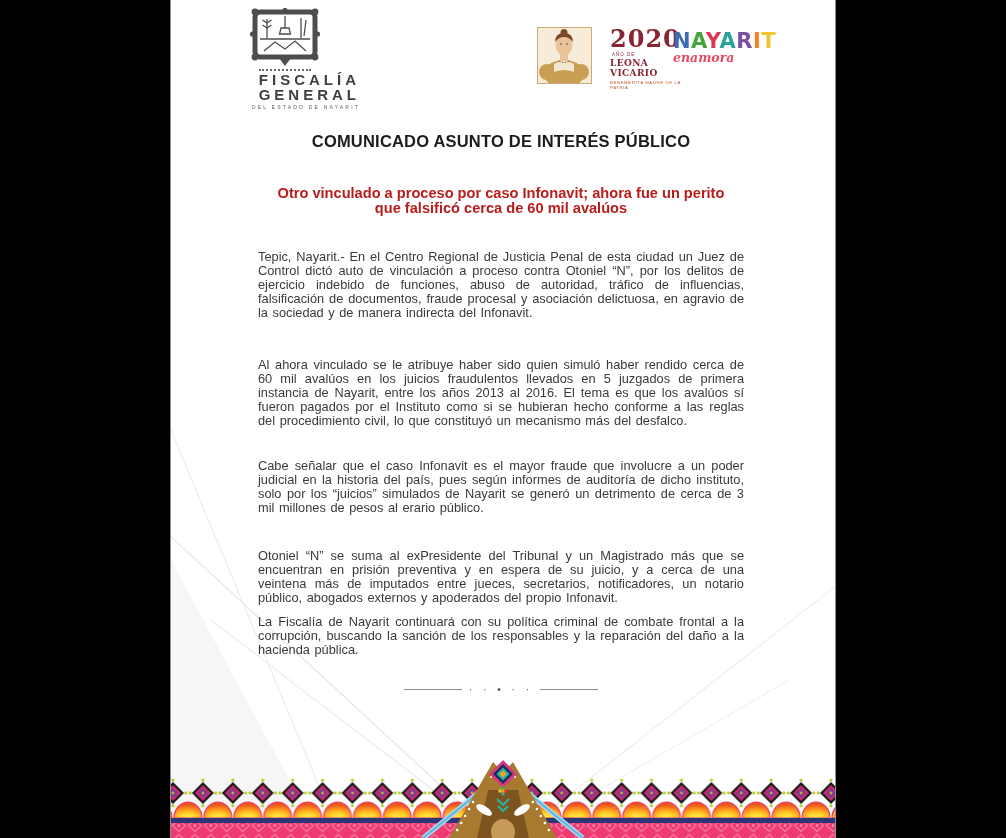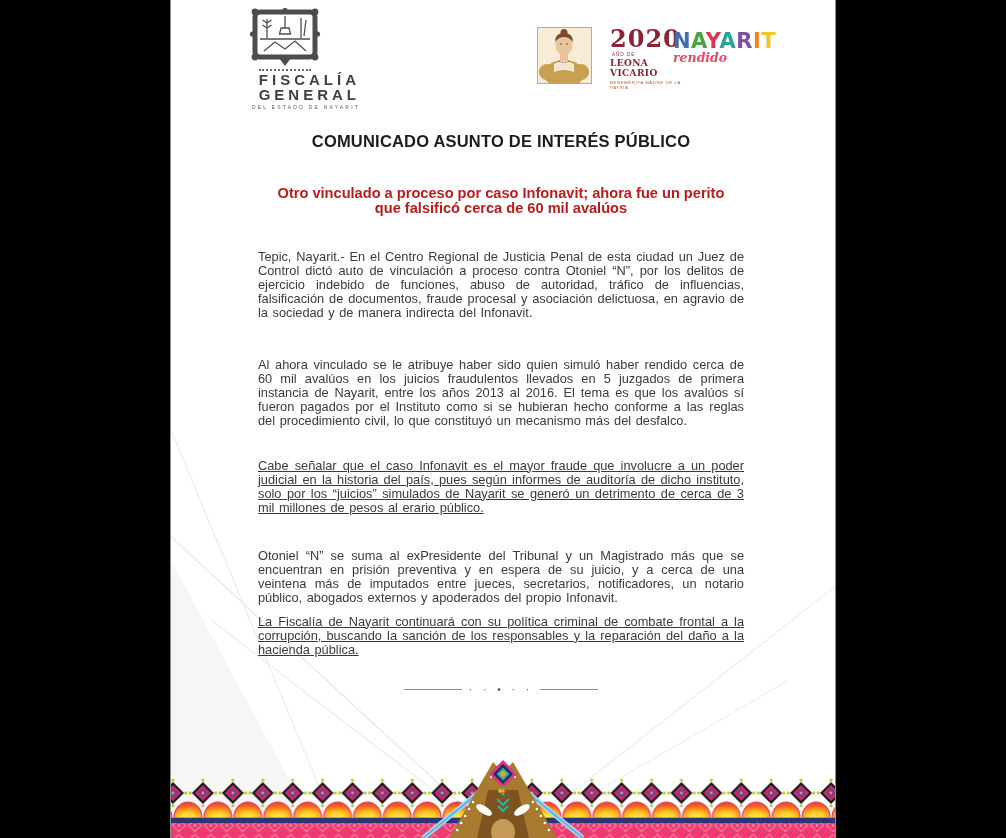--- a/index.html
+++ b/index.html
@@ -46,23 +46,23 @@
   }
   h2.doc-subtitle{
     margin:36px auto 0;width:470px;font-size:14.6px;line-height:15.3px;font-weight:700;
     color:#b91c1c;text-align:center;
   }
   #paragraphs p{
     margin:0;font-size:12.8px;line-height:14px;text-align:justify;word-spacing:1px;color:#3a3a3a;
   }
   #paragraphs p:nth-of-type(1){margin-top:33px;}
   #paragraphs p:nth-of-type(2){margin-top:38px;}
-  #paragraphs p:nth-of-type(3){margin-top:31px;text-decoration:underline;}
+  #paragraphs p:nth-of-type(3){margin-top:31px;}
   #paragraphs p:nth-of-type(4){margin-top:34px;}
-  #paragraphs p:nth-of-type(5){margin-top:10px;text-decoration:underline;}
+  #paragraphs p:nth-of-type(5){margin-top:10px;}
   .end-marker{margin-top:28px;display:flex;align-items:center;justify-content:center;gap:7px;}
   .end-marker .dash{width:58px;border-top:1.4px solid #8a8a8a;height:0;}
   .end-marker .dots{font-size:10px;color:#555;letter-spacing:4px;line-height:10px;}
 
   
   .footer-art{position:absolute;left:0;bottom:0;width:100%;height:80px;}
 </style>
 </head>
 <body>
 
@@ -126,21 +126,21 @@
     <div class="ltext">
       <div class="year">2020</div>
       <div class="ano">AÑO DE</div>
       <div class="name">LEONA VICARIO</div>
       <div class="sub">BENEMÉRITA MADRE DE LA PATRIA</div>
     </div>
   </div>
 
   <div class="nayarit">
     <div class="letters" id="nay-letters"><span style="color: rgb(60, 110, 181);">N</span><span style="color: rgb(72, 164, 63);">A</span><span style="color: rgb(214, 58, 82);">Y</span><span style="color: rgb(40, 163, 152);">A</span><span style="color: rgb(125, 79, 158);">R</span><span style="color: rgb(245, 130, 32);">I</span><span style="color: rgb(242, 194, 48);">T</span></div>
-    <div class="tagline">rendido</div>
+    <div class="tagline">enamora</div>
   </div>
 
   <div class="content">
     <h1 class="doc-title">COMUNICADO ASUNTO DE INTERÉS PÚBLICO</h1>
     <h2 class="doc-subtitle">Otro vinculado a proceso por caso Infonavit; ahora fue un perito que falsificó cerca de 60 mil avalúos</h2>
     <div id="paragraphs">
         <p>Tepic, Nayarit.- En el Centro Regional de Justicia Penal de esta ciudad un Juez de Control dictó auto de vinculación a proceso contra Otoniel “N”, por los delitos de ejercicio indebido de funciones, abuso de autoridad, tráfico de influencias, falsificación de documentos, fraude procesal y asociación delictuosa, en agravio de la sociedad y de manera indirecta del Infonavit.</p>
         <p>Al ahora vinculado se le atribuye haber sido quien simuló haber rendido cerca de 60 mil avalúos en los juicios fraudulentos llevados en 5 juzgados de primera instancia de Nayarit, entre los años 2013 al 2016. El tema es que los avalúos sí fueron pagados por el Instituto como si se hubieran hecho conforme a las reglas del procedimiento civil, lo que constituyó un mecanismo más del desfalco.</p>
         <p>Cabe señalar que el caso Infonavit es el mayor fraude que involucre a un poder judicial en la historia del país, pues según informes de auditoría de dicho instituto, solo por los “juicios” simulados de Nayarit se generó un detrimento de cerca de 3 mil millones de pesos al erario público.</p>
         <p>Otoniel “N” se suma al exPresidente del Tribunal y un Magistrado más que se encuentran en prisión preventiva y en espera de su juicio, y a cerca de una veintena más de imputados entre jueces, secretarios, notificadores, un notario público, abogados externos y apoderados del propio Infonavit.</p>

